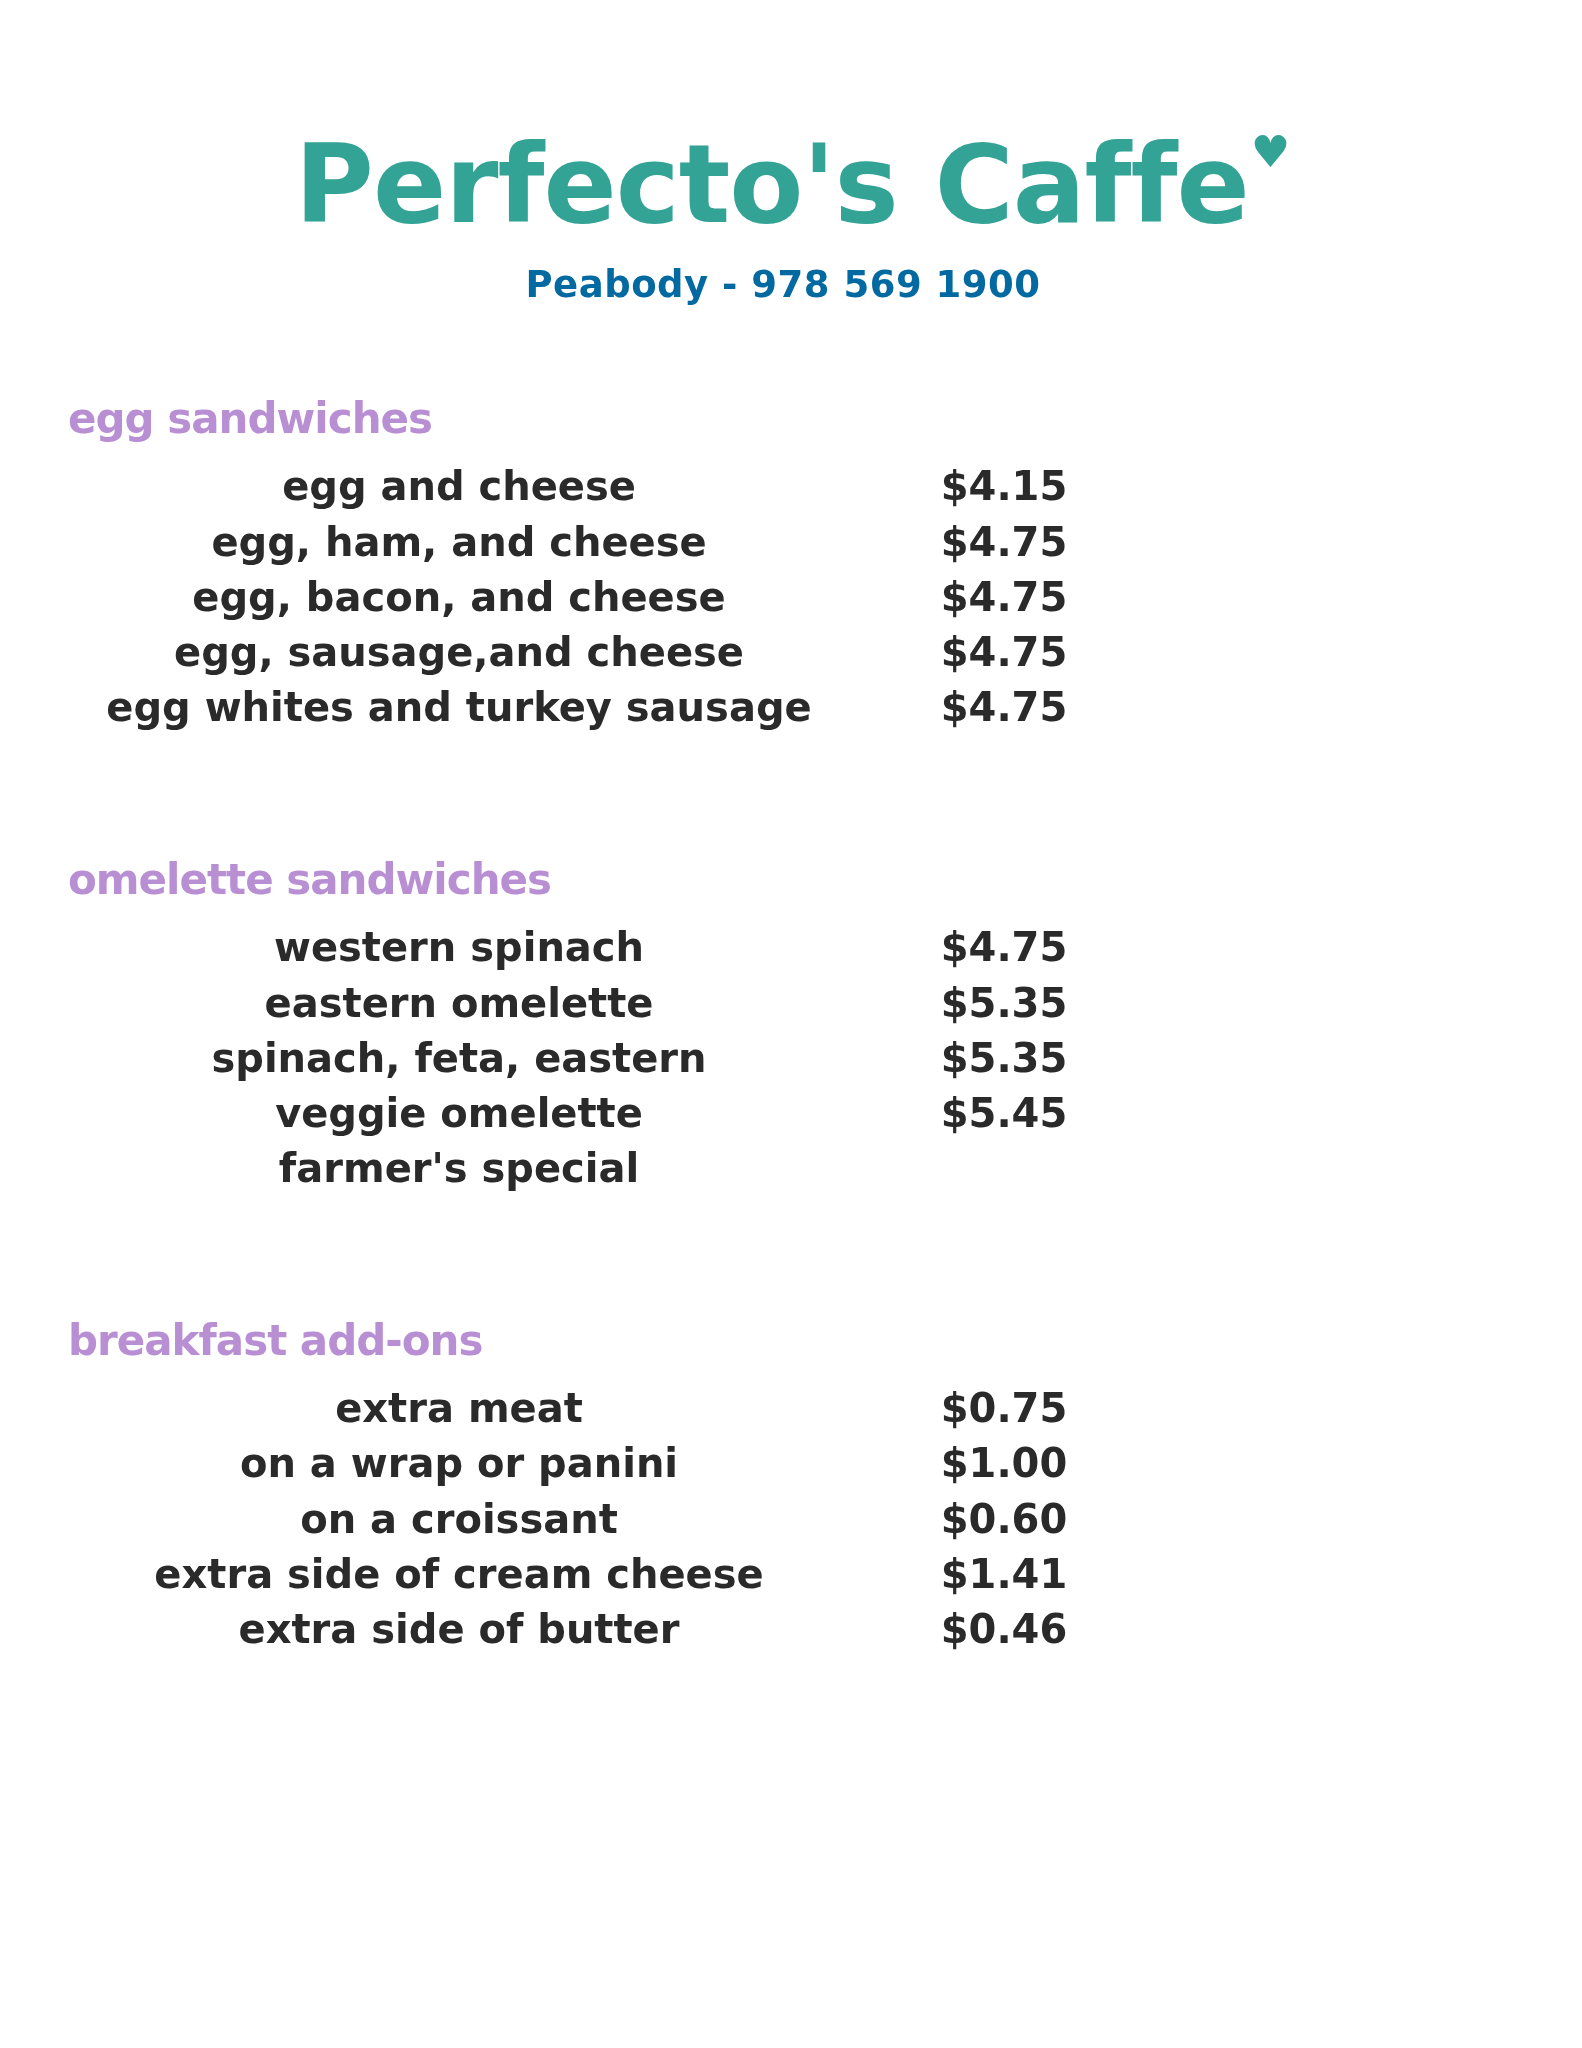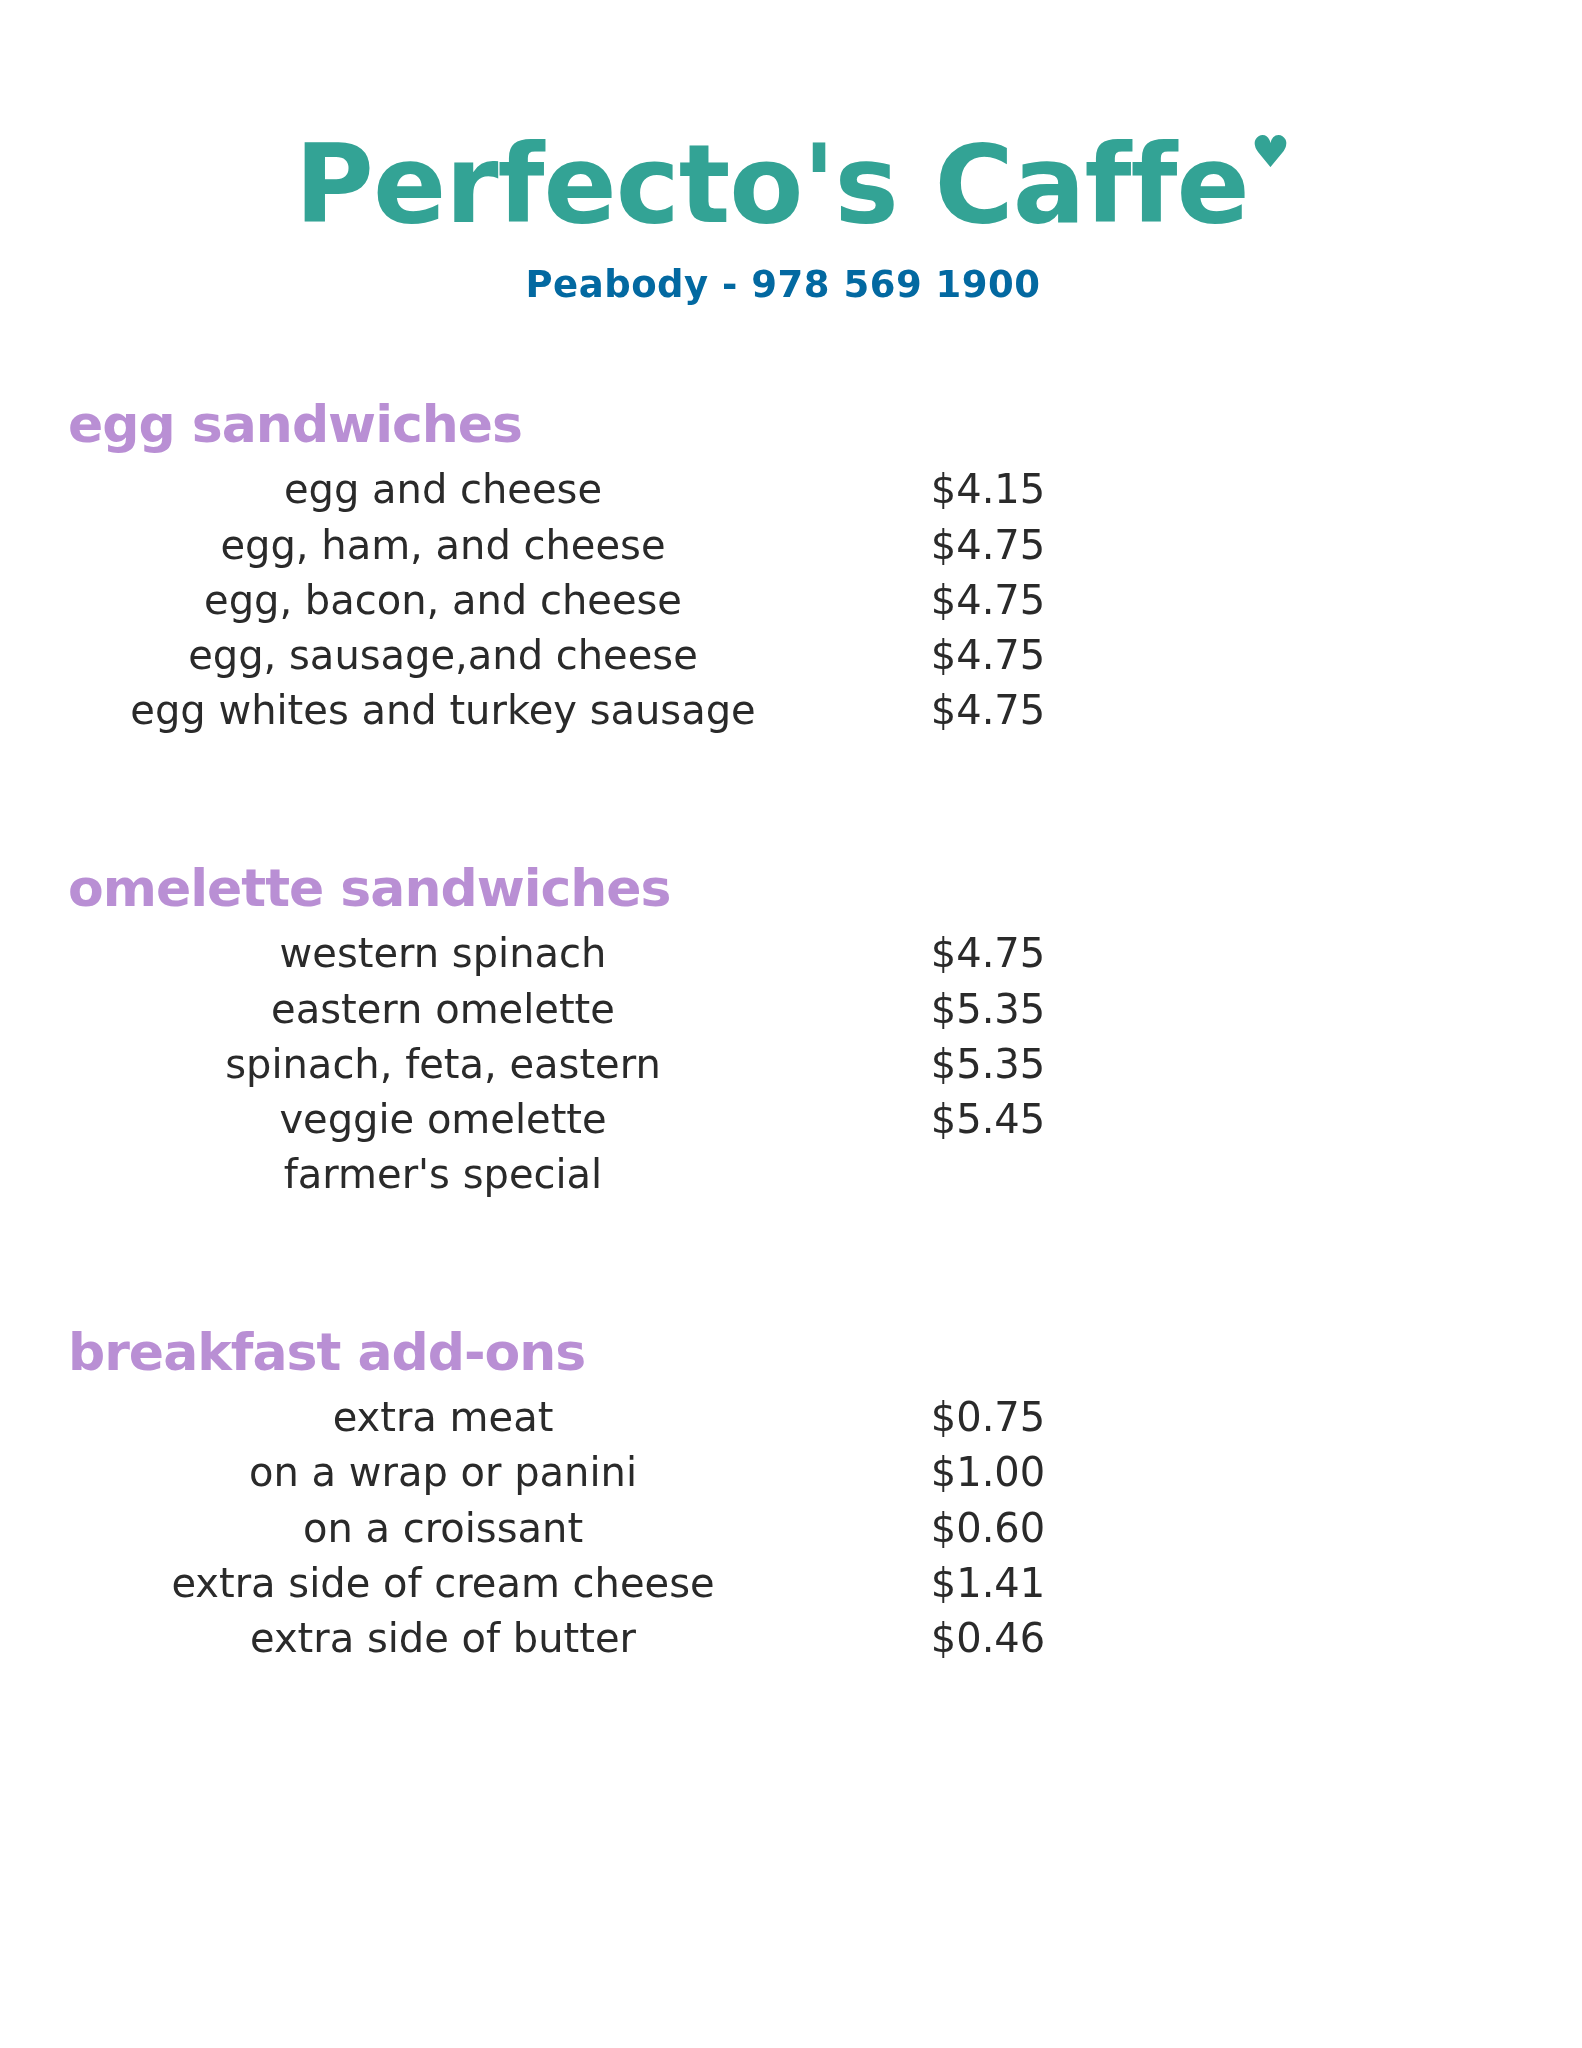--- a/index.html
+++ b/index.html
@@ -61,29 +61,30 @@
   .content {
     padding: 0 58px;
     margin-top: 88px;
   }
   .section {
     margin-bottom: 60px;
   }
   .section-title {
     font-family: "DejaVu Sans", sans-serif;
     font-weight: bold;
-    font-size: 52px;
+    font-size: 42px;
     color: #b98fd4;
     margin: 0 0 8px 10px;
     letter-spacing: -1px;
   }
   .items {
-    margin: 0;
+    margin: 16px;
     padding: 0;
     list-style: none;
+    font-weight: bold;
   }
   .item {
     display: flex;
     align-items: baseline;
     font-size: 40px;
     line-height: 1.38;
     color: #2a2a2a;
   }
   .item-name {
     width: 770px;

